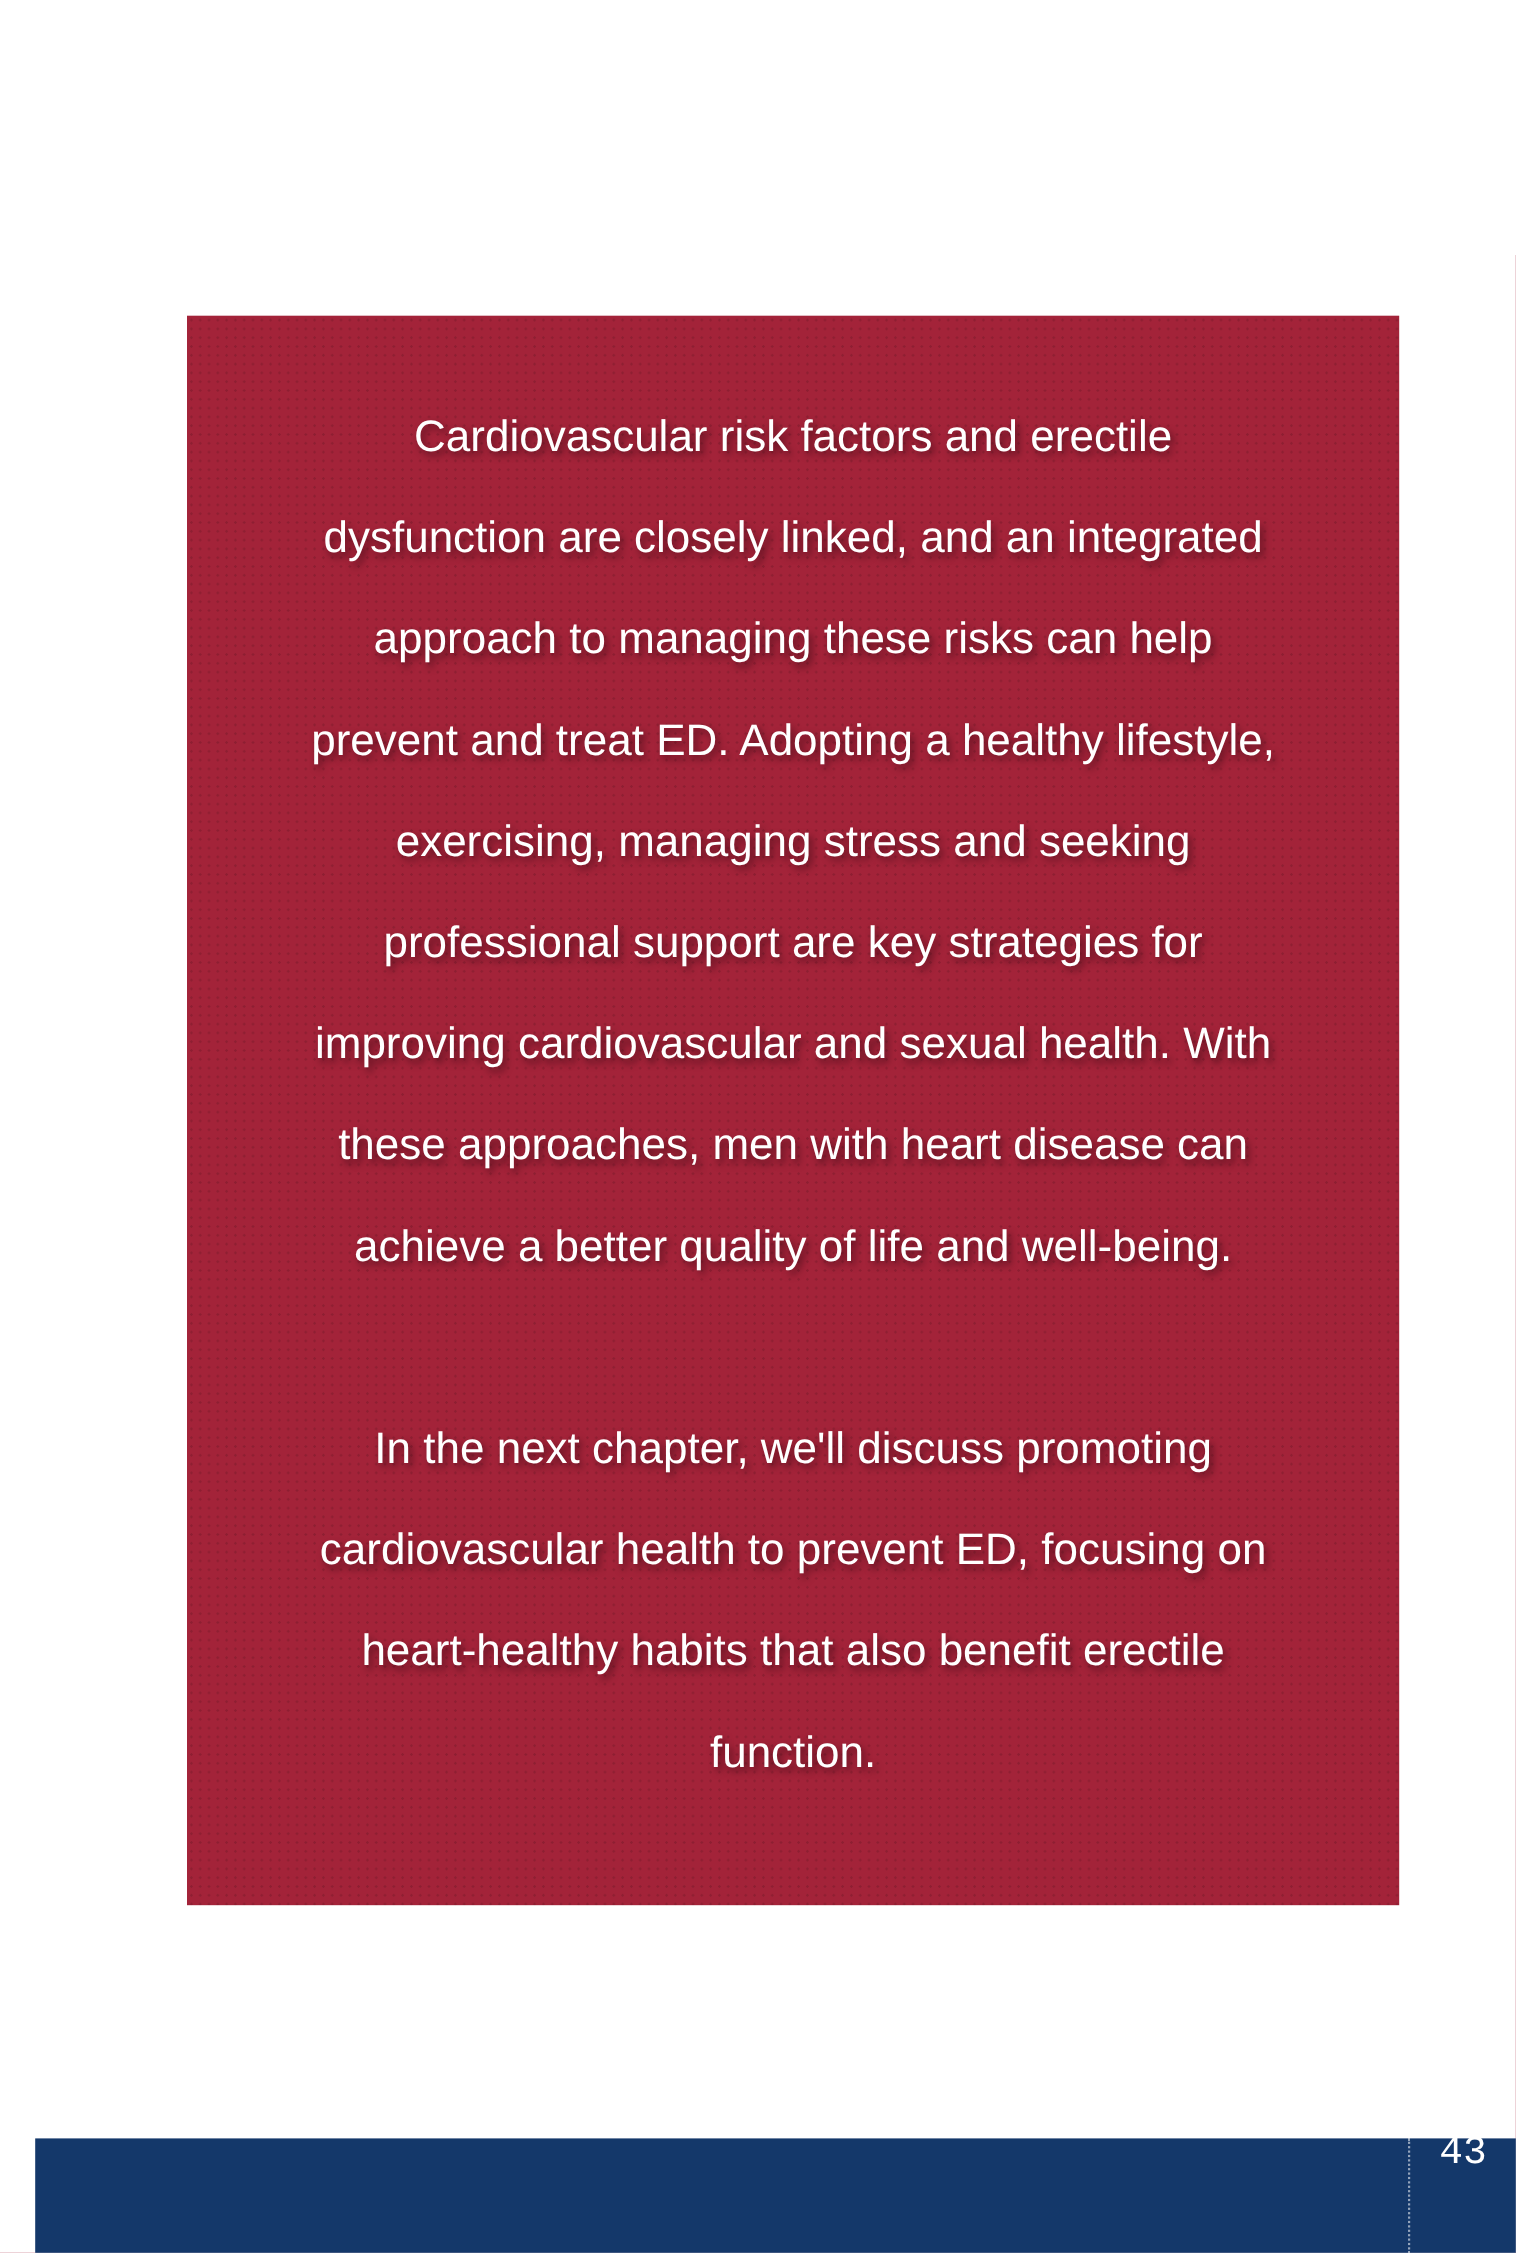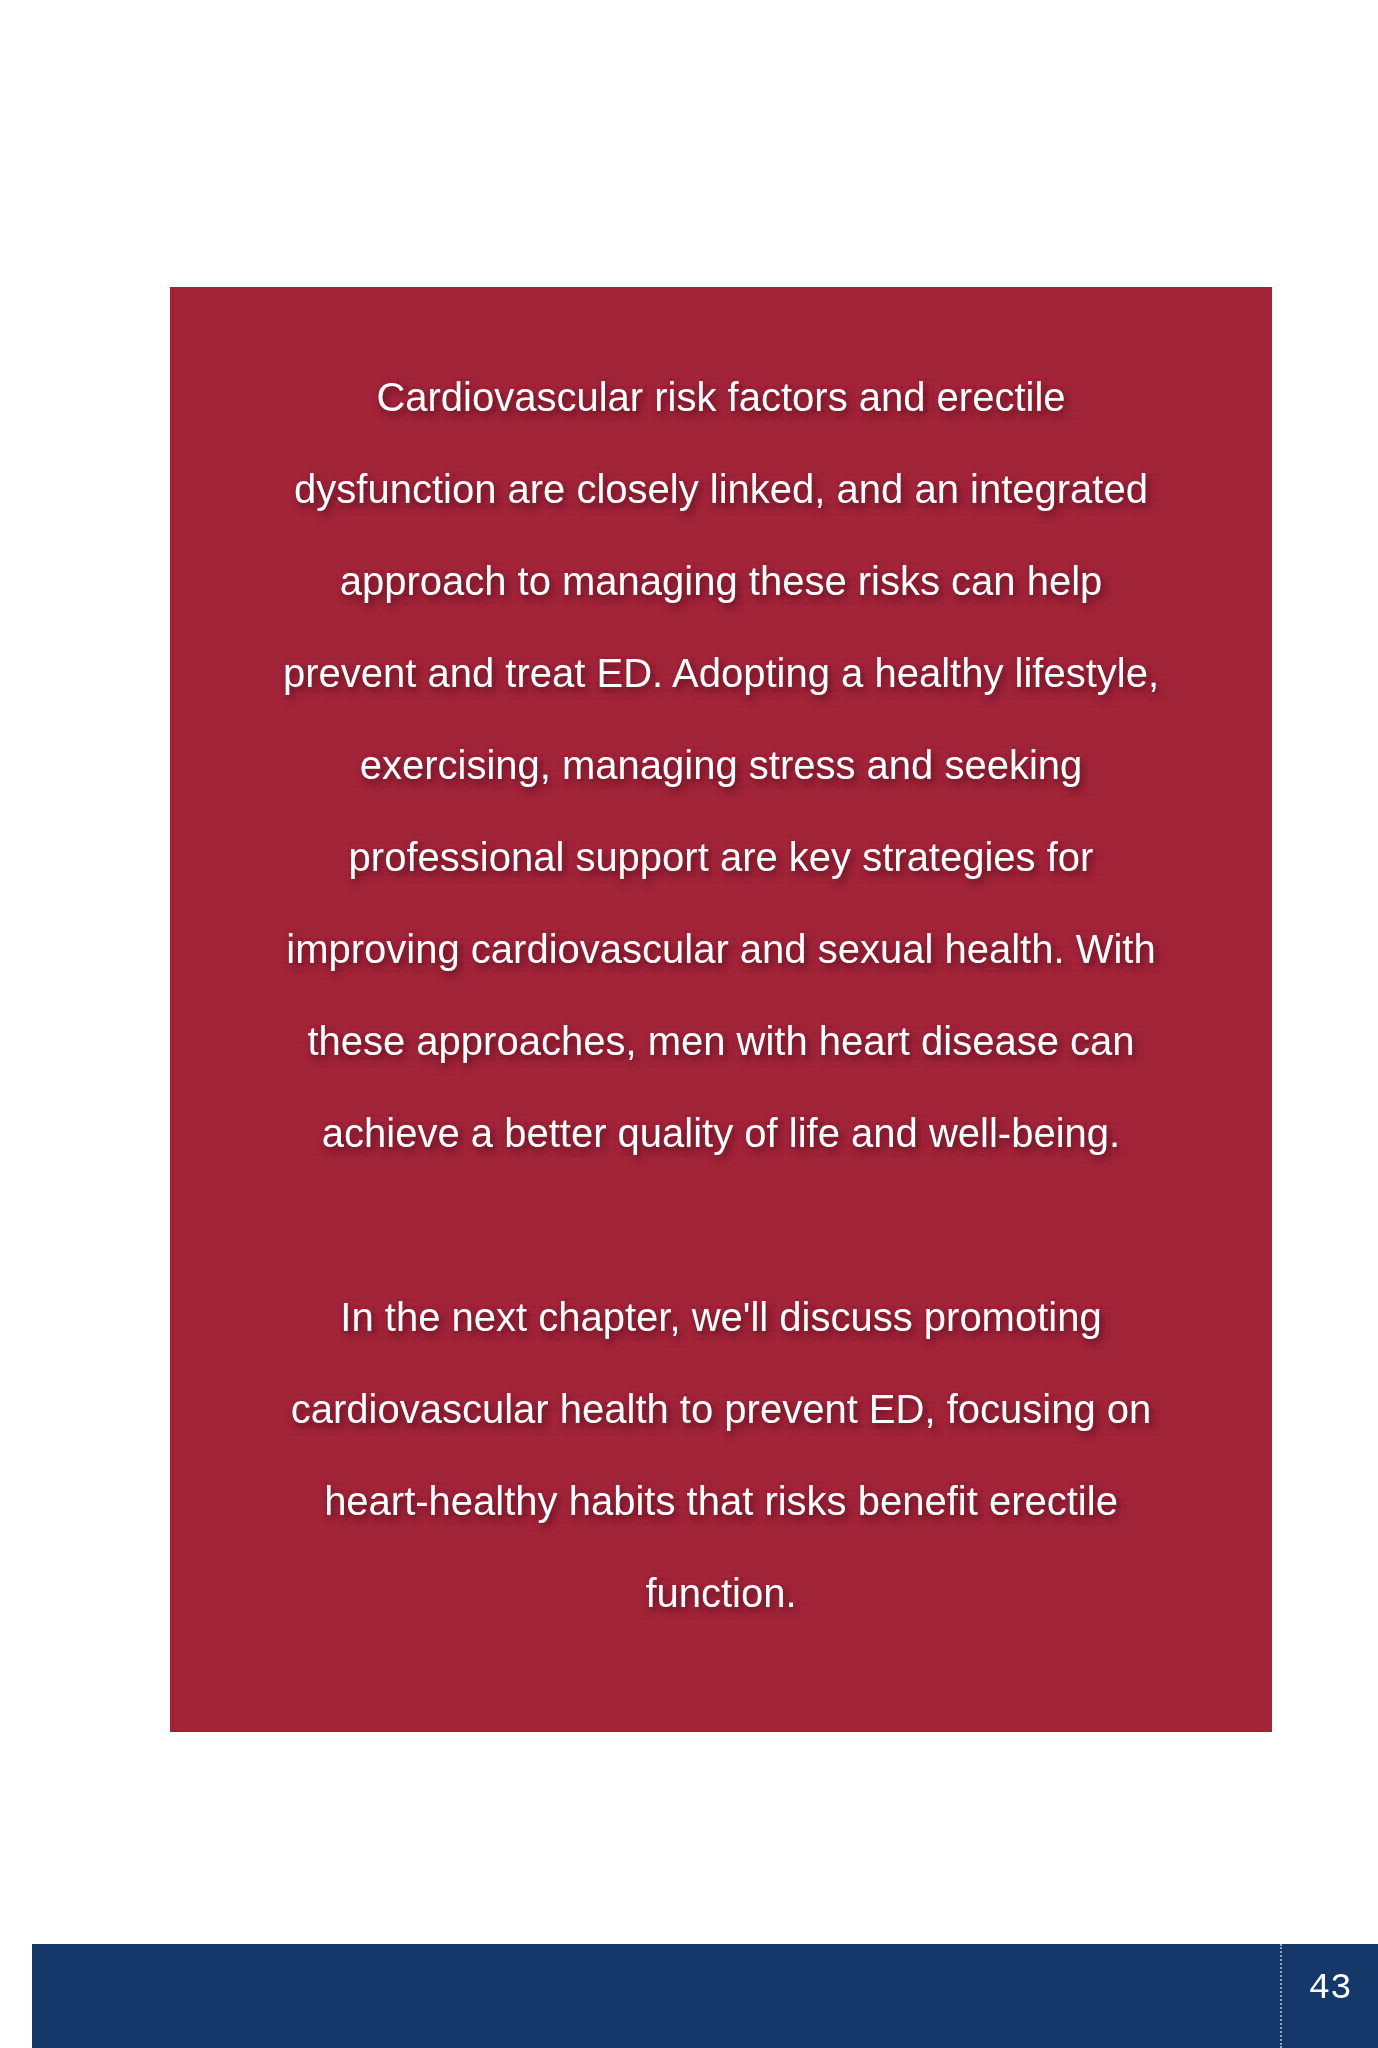--- a/index.html
+++ b/index.html
@@ -61,21 +61,21 @@
   }
   .pagenum-box {
     position: absolute;
     right: 0;
     top: 0;
     width: 98px;
     height: 100%;
     box-sizing: border-box;
     border-left: 2px dotted rgba(255,255,255,0.55);
     display: flex;
-    align-items: center;
+    align-items: flex-start;
     justify-content: center;
   }
   .pagenum {
     font-family: "Liberation Mono", monospace;
     font-size: 36px;
     color: #ffffff;
     transform: translateY(-8px);
   }
 </style>
 </head>
@@ -88,21 +88,21 @@
 dysfunction are closely linked, and an integrated
 approach to managing these risks can help
 prevent and treat ED. Adopting a healthy lifestyle,
 exercising, managing stress and seeking
 professional support are key strategies for
 improving cardiovascular and sexual health. With
 these approaches, men with heart disease can
 achieve a better quality of life and well-being.</p>
     <p class="para">In the next chapter, we'll discuss promoting
 cardiovascular health to prevent ED, focusing on
-heart-healthy habits that risks benefit erectile
+heart-healthy habits that also benefit erectile
 function.</p>
   </section>
 
   <footer class="footer">
     <div class="pagenum-box">
       <span class="pagenum">43</span>
     </div>
   </footer>
 
 </div>

